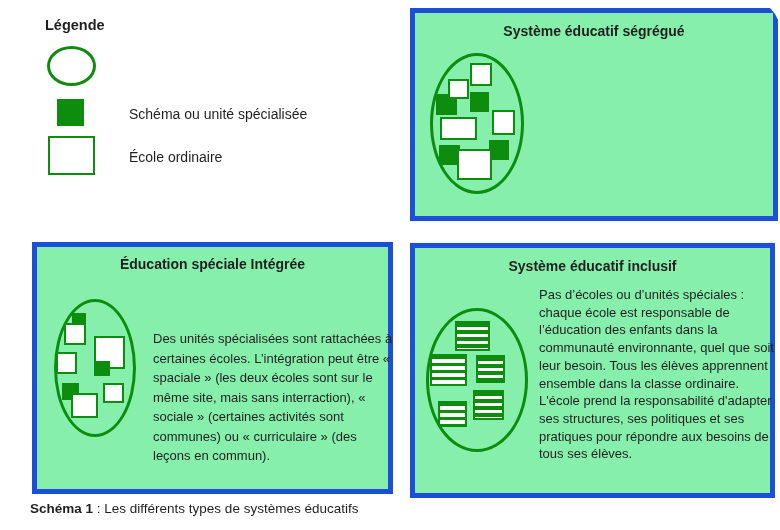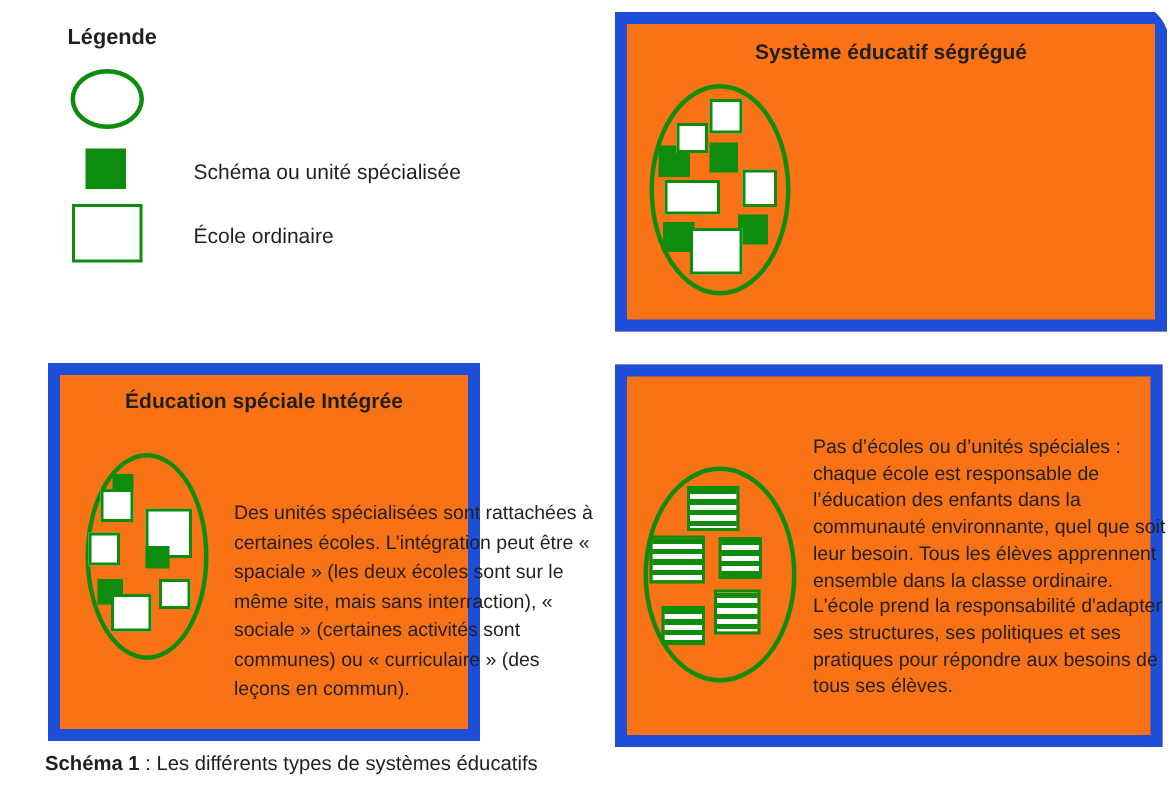--- a/index.html
+++ b/index.html
@@ -11,25 +11,25 @@
   
   .legend-title { position:absolute; left:45px; top:17px; font-size:14.5px; font-weight:bold; }
   .legend-sym { position:absolute; }
   .sym-ellipse { left:47px; top:46px; width:49px; height:40px; border:3px solid var(--green); border-radius:50%; background:#fff; }
   .sym-filled  { left:57px; top:99px; width:27px; height:27px; background:var(--green); }
   .sym-outline { left:48px; top:136px; width:47px; height:39px; border:2.5px solid var(--green); background:#fff; }
   .legend-label { position:absolute; left:129px; font-size:14px; white-space:nowrap; }
   .ll-0 { top:65px; } .ll-1 { top:106px; } .ll-2 { top:149px; }
 
   
-  .panel { position:absolute; border:8px solid #1d4ed8; background:#f97316; }
+  .panel { position:absolute; border:5px solid #1d4ed8; background:#86efac; }
   .panel-title { position:absolute; left:0; right:0; text-align:center; font-weight:bold; font-size:14px; }
   .panel-body { position:absolute; font-size:13px; }
   .panel.seg { left:410px; top:8px;   width:368px; height:213px; }
-  .panel.int { left:32px;  top:242px; width:288px; height:252px; }
+  .panel.int { left:32px;  top:242px; width:361px; height:252px; }
   .panel.inc { left:410px; top:243px; width:365px; height:255px; }
   .panel.seg .panel-title { top:10px; }
   .panel.int .panel-title { top:9px; }
   .panel.inc .panel-title { top:10px; }
   .panel.seg .panel-body { left:124px; top:35px; width:239px; line-height:19px; }
   .panel.int .panel-body { left:116px; top:82px; width:243px; line-height:19.5px; }
   .panel.inc .panel-body { left:124px; top:38px; width:241px; line-height:17.7px; }
 
   
   .figure { position:absolute; }
@@ -85,20 +85,21 @@
         <div class="shape ordinary" style="left: 40px; top: 37px; width: 31px; height: 33px;"></div>
         <div class="shape special" style="left: 40px; top: 62px; width: 16px; height: 15px;"></div>
         <div class="shape special" style="left: 8px; top: 84px; width: 17px; height: 17px;"></div>
         <div class="shape ordinary" style="left: 17px; top: 94px; width: 27px; height: 25px;"></div>
         <div class="shape ordinary" style="left: 49px; top: 84px; width: 21px; height: 20px;"></div>
       </div>
     <div class="panel-body">Des unités spécialisées sont rattachées à certaines écoles. L’intégration peut être « spaciale » (les deux écoles sont sur le même site, mais sans interraction), « sociale » (certaines activités sont communes) ou « curriculaire » (des leçons en commun).</div>
   </div>
 
   <div class="panel inc">
+    <div class="panel-title">Système éducatif inclusif</div>
     <div class="figure" style="width: 102px; height: 144px;">
         <div class="ellipse"></div>
         <div class="shape inclusive" style="left: 29px; top: 13px; width: 35px; height: 30px;"></div>
         <div class="shape inclusive" style="left: 4px; top: 46px; width: 37px; height: 32px;"></div>
         <div class="shape inclusive" style="left: 50px; top: 47px; width: 29px; height: 28px;"></div>
         <div class="shape inclusive" style="left: 47px; top: 82px; width: 31px; height: 30px;"></div>
         <div class="shape inclusive" style="left: 12px; top: 93px; width: 29px; height: 26px;"></div>
       </div>
     <div class="panel-body">Pas d’écoles ou d’unités spéciales : chaque école est responsable de l’éducation des enfants dans la communauté environnante, quel que soit leur besoin. Tous les élèves apprennent ensemble dans la classe ordinaire. L'école prend la responsabilité d'adapter ses structures, ses politiques et ses pratiques pour répondre aux besoins de tous ses élèves.</div>
   </div>

